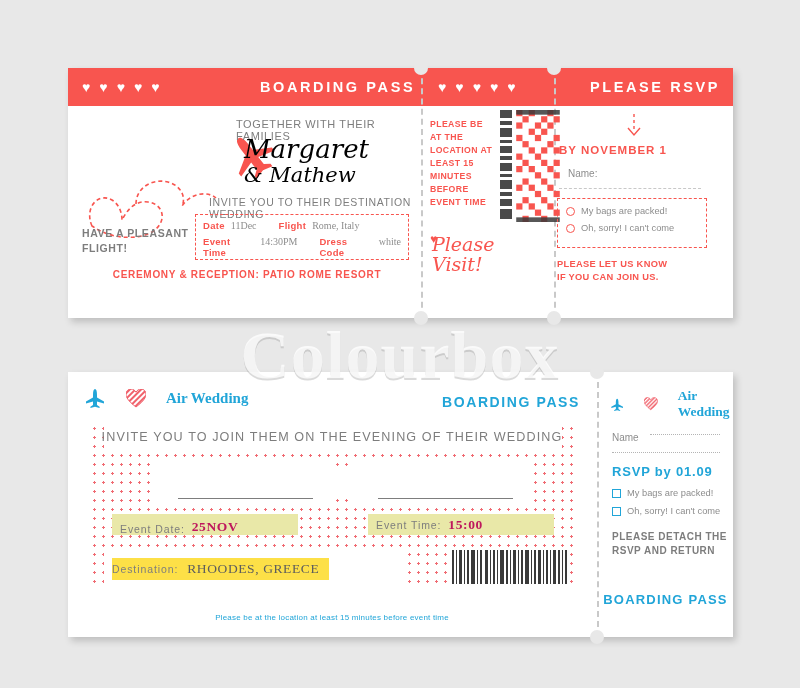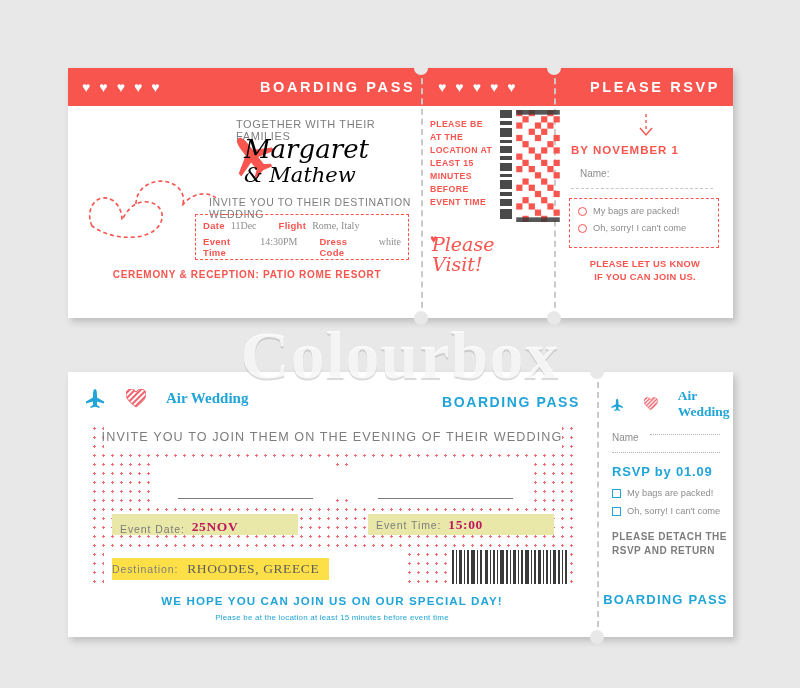--- a/index.html
+++ b/index.html
@@ -118,21 +118,21 @@
   }
   .qr { position: absolute; left: 78px; top: 4px; width: 44px; height: 112px; }
   .bcode { position: absolute; left: 78px; top: 4px; width: 12px; height: 112px; }
   .please-visit {
     position: absolute; left: 10px; top: 128px;
     color: #f8554f; font-size: 19px; line-height: 20px;
   }
   .small-heart { position: absolute; left: 8px; top: 126px; color: #f8554f; font-size: 12px; }
 
   
-  #top-pane-c { position: absolute; left: 487px; top: 38px; width: 178px; height: 256px; }
+  #top-pane-c { position: absolute; left: 475px; top: 38px; width: 178px; height: 256px; }
   .by-date {
     position: absolute; left: 16px; top: 38px;
     font-size: 11.5px; font-weight: bold; letter-spacing: 1px; color: #f8554f;
   }
   .name-label { position: absolute; left: 16px; top: 62px; font-size: 10px; color: #8d8d8d; padding-left: 9px; }
   .name-rule {
     position: absolute; left: 16px; top: 82px; width: 142px;
     border-bottom: 1px dashed #c8c8c8;
   }
   .rsvp-box {
@@ -141,21 +141,21 @@
     padding: 7px 8px;
   }
   .opt { display: flex; align-items: center; gap: 6px; margin-bottom: 7px; }
   .radio {
     width: 9px; height: 9px; border-radius: 50%;
     border: 1.4px solid #f8554f; flex: 0 0 auto;
   }
   .opt-label { font-size: 9.3px; color: #8d8d8d; }
   .let-us-know {
     position: absolute; left: 14px; top: 152px; width: 152px;
-    text-align: center; font-size: 9.3px; font-weight: bold;
+    font-size: 9.3px; font-weight: bold;
     color: #f8554f; line-height: 13px; letter-spacing: .3px;
   }
   .arrow-down {
     position: absolute; left: 86px; top: 10px;
     color: #f8554f; font-size: 13px;
   }
 
   
   #ticket-bottom { left: 68px; top: 372px; width: 665px; height: 265px; }
 
@@ -304,20 +304,24 @@
 
       <div class="together">TOGETHER WITH THEIR FAMILIES</div>
 
       <div class="names script">
         <div>Margaret</div>
         <div class="ln2">&amp; Mathew</div>
       </div>
 
       <div class="invite-line">INVITE YOU TO THEIR DESTINATION WEDDING</div>
 
+      <div class="pleasant">
+        <div>HAVE A PLEASANT</div>
+        <div>FLIGHT!</div>
+      </div>
 
       <div class="detail-box">
         <div class="detail-row">
           <span class="dlabel">Date</span>
           <span class="dvalue">11Dec</span>
           <span class="spacer"></span>
           <span class="dlabel">Flight</span>
           <span class="dvalue">Rome, Italy</span>
         </div>
         <div class="detail-row">
@@ -521,21 +525,20 @@
               <rect x="96" y="0" width="2" height="34"></rect>
             <rect x="100" y="0" width="1" height="34"></rect>
               <rect x="103" y="0" width="3" height="34"></rect>
             <rect x="108" y="0" width="2" height="34"></rect>
               <rect x="112" y="0" width="1" height="34"></rect>
             <rect x="115" y="0" width="2" height="34"></rect>
           </g>
         </svg>
       </div>
 
-      <div class="hope">WE HOPE YOU CAN JOIN US ON OUR SPECIAL DAY!</div>
       <div class="please-be">Please be at the location at least 15 minutes before event time</div>
     </div>
 
     <div id="bot-pane-b">
       <div class="logo-wrap" style="position:absolute; left:12px; top:16px;">
         <svg width="18" height="17" viewBox="0 0 22 20">
           <path d="M11 1 C12.3 1 13 3.2 13 7 L13 9.5 L20 13.6 L20 15.4 L13 13.4 L13 17 L15.6 18.8 L15.6 20 L11 18.8 L6.4 20 L6.4 18.8 L9 17 L9 13.4 L2 15.4 L2 13.6 L9 9.5 L9 7 C9 3.2 9.7 1 11 1 Z" fill="#21a5d8"></path>
         </svg>
         <svg width="17" height="16" viewBox="0 0 20 19">
           <defs>

